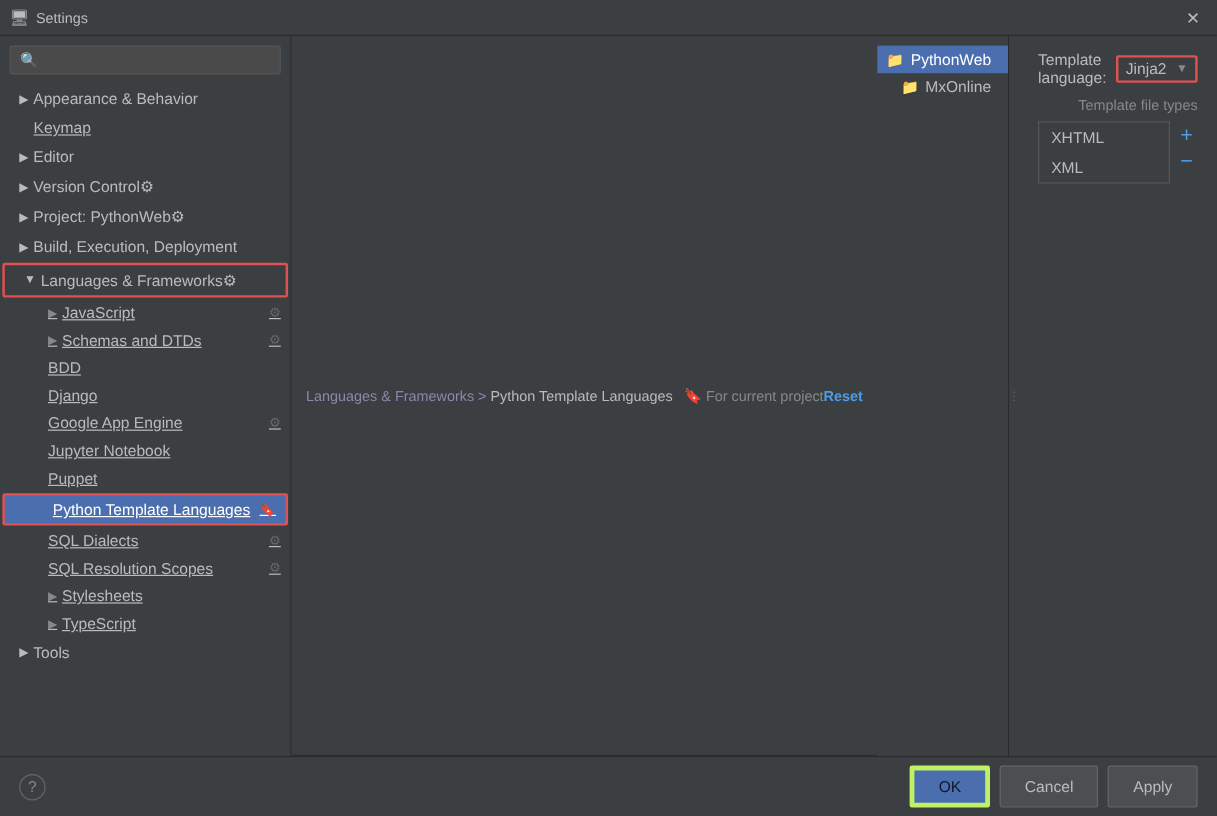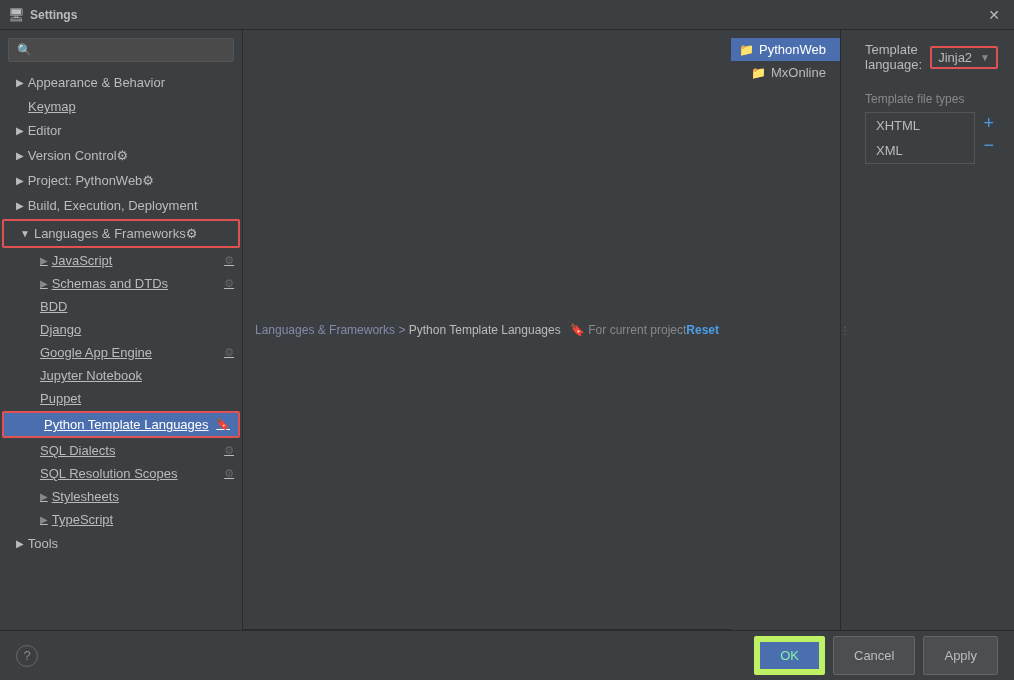--- a/index.html
+++ b/index.html
@@ -24,21 +24,20 @@
     }
     .title-bar-icon {
       width: 16px;
       height: 16px;
       margin-right: 6px;
     }
     .title-bar-text {
       color: #bbbbbb;
       font-size: 12px;
       flex: 1;
-      font-weight: bold;
     }
     .title-bar-close {
       cursor: pointer;
       color: #bbbbbb;
       font-size: 14px;
       padding: 2px 6px;
     }
 
     
     .main-layout {
@@ -187,21 +186,21 @@
 
     
     .settings-panel {
       flex: 1;
       padding: 12px 16px;
     }
 
     .template-language-row {
       display: flex;
       align-items: center;
-      margin-bottom: 20px;
+      margin-bottom: 9px;
     }
     .template-language-label {
       font-size: 13px;
       color: #bbbbbb;
       margin-right: 8px;
     }
     .template-language-dropdown {
       border: 2px solid #e05252;
       border-radius: 2px;
       display: flex;
@@ -217,20 +216,21 @@
     }
     .dropdown-arrow {
       color: #888;
       font-size: 10px;
     }
 
     .section-label {
       font-size: 12px;
       color: #888;
       margin-bottom: 6px;
+      text-align: right;
     }
 
     .file-type-row {
       padding: 5px 10px;
       cursor: pointer;
       font-size: 13px;
       color: #bbbbbb;
     }
     .file-type-row.selected { background: #4b6eaf; color: white; }
 
@@ -288,22 +288,22 @@
       gap: 8px;
     }
     .btn {
       padding: 6px 20px;
       font-size: 13px;
       cursor: pointer;
       border-radius: 2px;
     }
     .btn-ok {
       background: #4b6eaf;
-      color: #86efac;
-      border: 6px solid #bef264;
+      color: #0f172a;
+      border: 4px solid #bef264;
     }
     .btn-cancel {
       background: #4c4f51;
       color: #bbbbbb;
       border: 1px solid #666;
     }
     .btn-apply {
       background: #4c4f51;
       color: #bbbbbb;
       border: 1px solid #666;

